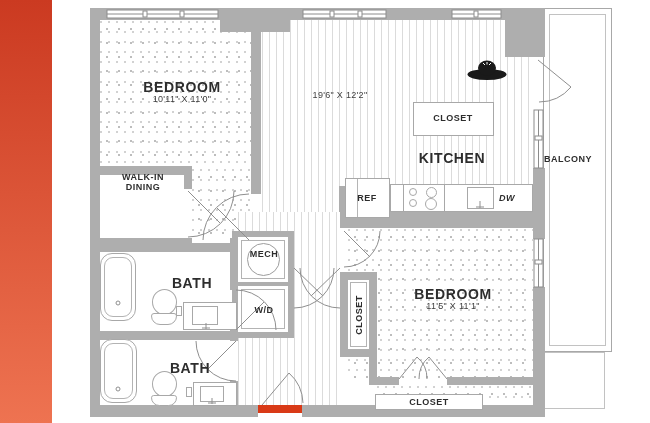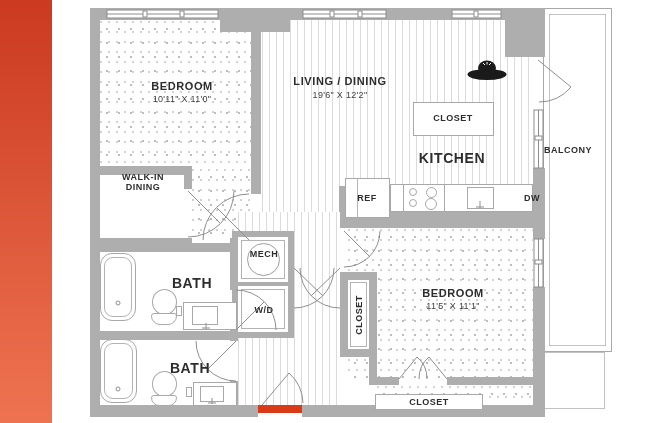--- a/index.html
+++ b/index.html
@@ -28,21 +28,21 @@
   }
   .outline{position:absolute;background:#fff;border:1px solid #a8a8a8;box-sizing:border-box;}
   .thin{border-color:#c2c2c2;}
   .inner-line{position:absolute;inset:3px;border:1px solid #b3b3b3;}
   .round{border-radius:50%;}
   .label{
     position:absolute;font-weight:bold;color:var(--label-text,#2d2d2d);
     letter-spacing:0.6px;white-space:nowrap;transform:translateX(-50%);
     font-size:14px;line-height:1.12;
   }
-  .label.big{font-size:11px;}
+  .label.big{font-size:14px;}
   .label.sm{font-size:9px;letter-spacing:0.5px;}
   .label.wrap{white-space:normal;text-align:center;transform:none;}
   .dims{
     position:absolute;font-weight:normal;color:#3e3e3e;letter-spacing:0.3px;
     font-size:9px;transform:translateX(-50%);white-space:nowrap;
   }
   .rot{transform:rotate(-90deg);transform-origin:center;text-align:center;}
   .cbox{display:flex;align-items:center;justify-content:center;}
   svg{position:absolute;left:0;top:0;}
 </style>
@@ -229,29 +229,28 @@
     <g>
       <ellipse cx="487" cy="74.5" rx="19.5" ry="5.5" fill="#1a1a1a"></ellipse>
       <ellipse cx="487" cy="68" rx="9" ry="7.5" fill="#1a1a1a"></ellipse>
       <path d="M483,63 l2,2 M487,62 l0,2.5 M491,63 l-2,2" stroke="#ffffff" stroke-width="1" fill="none"></path>
     </g>
   </svg>
 
   <div class="label big" style="left:182px;top:80px;">BEDROOM</div>
   <div class="dims" style="left:182px;top:94px;">10'11" X 11'0"</div>
 
-  <div class="label big" style="left:340px;top:75px;">LIVING / DINING</div>
   <div class="dims" style="left:340px;top:90px;">19'6" X 12'2"</div>
 
   <div class="label" style="left:452px;top:151px;">KITCHEN</div>
   <div class="label sm" style="left:453px;top:113px;">CLOSET</div>
   <div class="label sm" style="left:367px;top:193px;">REF</div>
-  <div class="label sm" style="left:532px;top:193px;">DW</div>
-
-  <div class="label sm" style="left:568px;top:145px;">BALCONY</div>
+  <div class="label sm" style="left:507px;top:193px;font-style:italic;">DW</div>
+
+  <div class="label sm" style="left:568px;top:154px;">BALCONY</div>
 
   <div class="label sm wrap" style="left:112px;top:172px;width:62px;">WALK-IN DINING</div>
 
   <div class="label sm" style="left:264px;top:249px;">MECH</div>
   <div class="label sm" style="left:264px;top:305px;">W/D</div>
 
   <div class="label" style="left:192px;top:276px;">BATH</div>
   <div class="label" style="left:190px;top:361px;">BATH</div>
 
   <div class="label sm rot" style="left:331px;top:310px;width:56px;">CLOSET</div>

